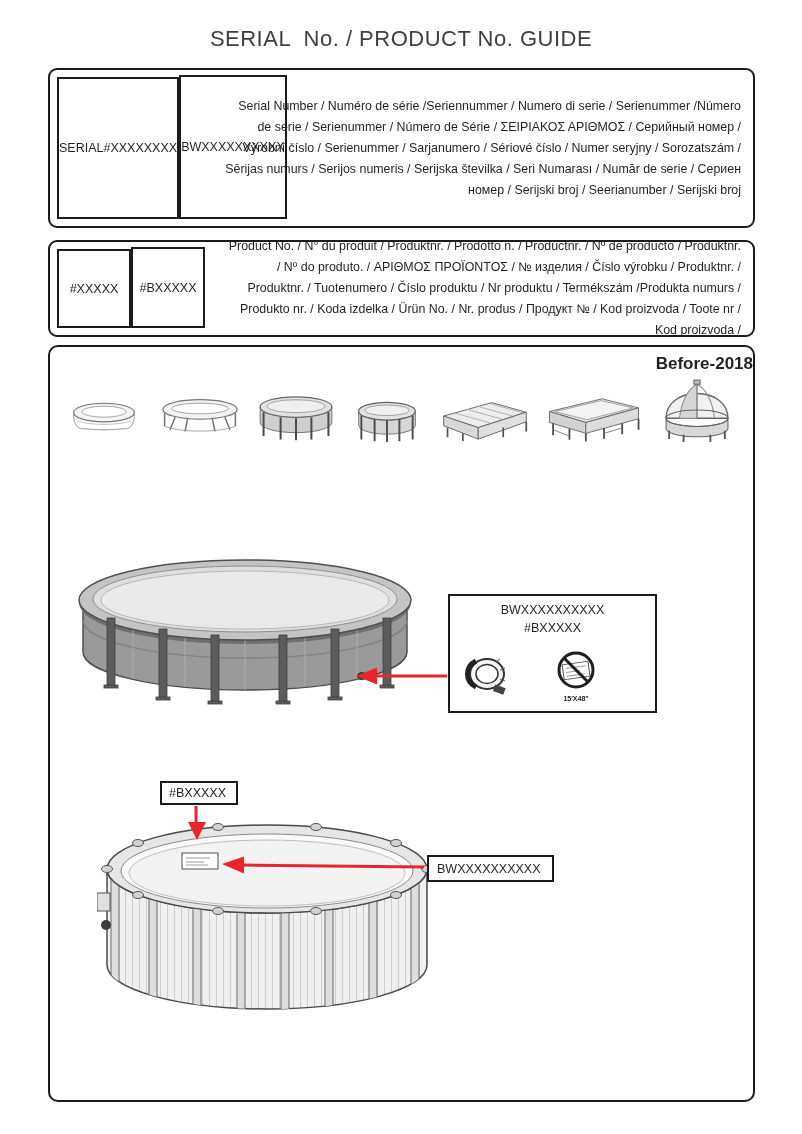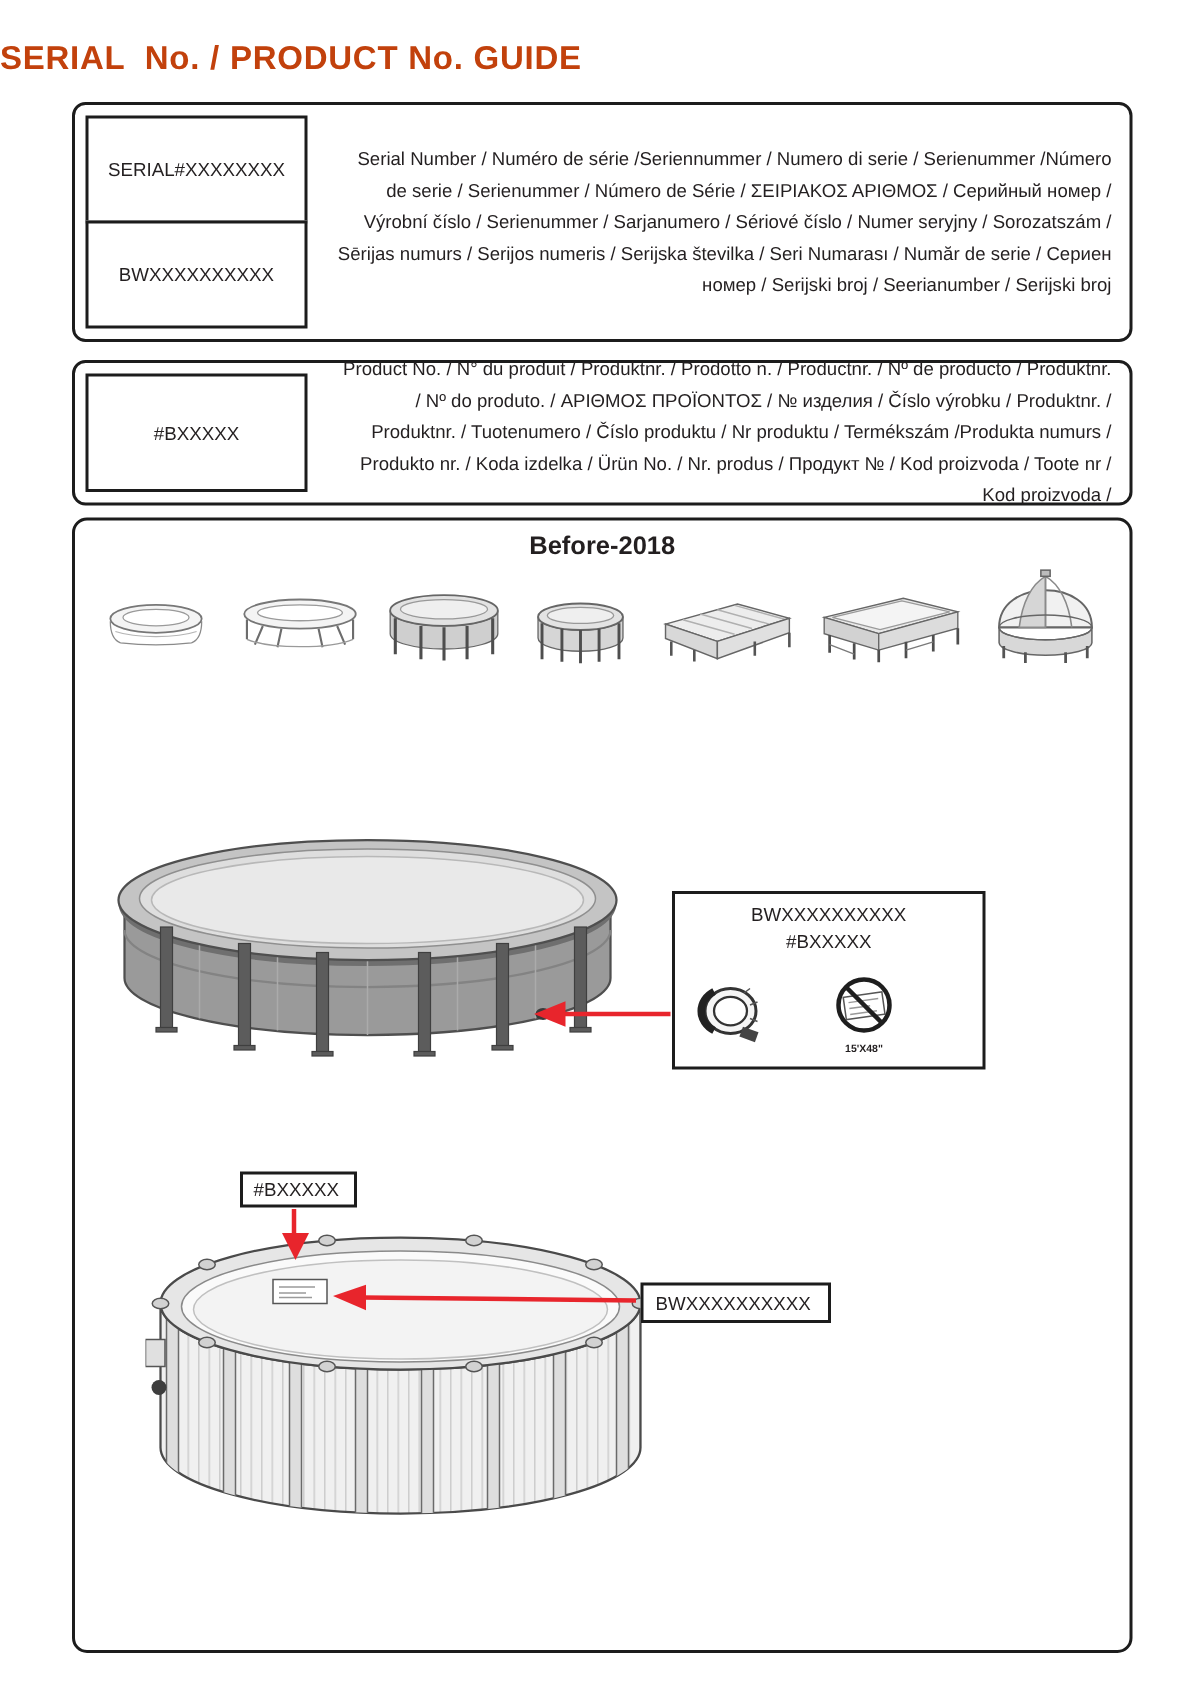--- a/index.html
+++ b/index.html
@@ -1,35 +1,35 @@
 <!DOCTYPE html>
 <html><head>
 <meta charset="utf-8">
 <style>
   * { margin:0; padding:0; box-sizing:border-box; }
   html,body { background:#ffffff; }
   body { font-family:"Liberation Sans", sans-serif; color:#231f20; }
   .page { position:relative; width:802px; height:1134px; background:#fff; overflow:hidden; }
 
-  .title { position:absolute; top:26px; left:0; width:100%; 
-           font-size:22px; font-weight:700; letter-spacing:.5px; color:#c2410c; white-space:pre; }
+  .title { position:absolute; top:26px; left:0; width:100%; text-align:center;
+           font-size:22px; font-weight:400; letter-spacing:.5px; color:#404040; white-space:pre; }
 
   .info-box { position:absolute; left:48px; width:707px; border:2px solid #1c1c1c;
               border-radius:9px; display:flex; background:#fff; }
   #serial-box { top:68px; height:160px; }
   #product-box { top:240px; height:97px; }
-  .code-col { margin:7px 0 7px 7px; width:148px; display:flex; flex-direction:column; }
+  .code-col { margin:7px 0 7px 7px; width:148px; display:flex; }
   .code-cell { border:2px solid #1c1c1c; margin-top:-2px; flex:1; display:flex;
                align-items:center; justify-content:center; font-size:12.5px; background:#fff; }
   .code-cell:first-child { margin-top:0; }
   .desc { flex:1; align-self:center; padding:0 12px 0 20px; font-size:12.4px; line-height:21px; text-align:right; }
 
   .diagram-box { position:absolute; left:48px; top:345px; width:707px; height:757px;
                  border:2px solid #1c1c1c; border-radius:10px; background:#fff; }
-  .diagram-heading { position:absolute; top:7px; left:0; width:100%; text-align:center;
+  .diagram-heading { position:absolute; top:7px; left:0; width:100%; text-align:right;
                      font-size:17px; font-weight:bold; }
   .thumb-row { position:absolute; left:14px; right:14px; top:28px; height:68px;
                display:flex; justify-content:space-between; align-items:flex-end; }
   .thumb { flex:0 0 auto; display:block; }
 
   .frame-pool { position:absolute; left:17px; top:207px; }
   .steel-pool { position:absolute; left:47px; top:470px; }
 
   .callout-box { position:absolute; left:398px; top:247px; width:209px; height:119px;
                  border:2px solid #1c1c1c; background:#fff; text-align:center; }
@@ -56,20 +56,21 @@
   <section class="info-box" id="serial-box">
     <div class="code-col">
       <div class="code-cell">SERIAL#XXXXXXXX</div>
       <div class="code-cell">BWXXXXXXXXXX</div>
     </div>
     <p class="desc">Serial Number / Numéro de série /Seriennummer / Numero di serie / Serienummer /Número de serie / Serienummer / Número de Série / ΣΕΙΡΙΑΚΟΣ ΑΡΙΘΜΟΣ / Серийный номер / Výrobní číslo / Serienummer / Sarjanumero / Sériové číslo / Numer seryjny / Sorozatszám / Sērijas numurs / Serijos numeris / Serijska številka / Seri Numarası / Număr de serie / Сериен номер / Serijski broj / Seerianumber / Serijski broj</p>
   </section>
 
   <section class="info-box" id="product-box">
     <div class="code-col">
+      <div class="code-cell">#XXXXX</div>
       <div class="code-cell">#BXXXXX</div>
     </div>
     <p class="desc">Product No. / N° du produit / Produktnr. / Prodotto n. / Productnr. / Nº de producto / Produktnr. / Nº do produto. / ΑΡΙΘΜΟΣ ΠΡΟΪΟΝΤΟΣ / № изделия / Číslo výrobku / Produktnr. / Produktnr. / Tuotenumero / Číslo produktu / Nr produktu / Termékszám /Produkta numurs / Produkto nr. / Koda izdelka / Ürün No. / Nr. produs / Продукт № / Kod proizvoda / Toote nr / Kod proizvoda /</p>
   </section>
 
   <section class="diagram-box">
     <h2 class="diagram-heading">Before-2018</h2>
 
     <div class="thumb-row">
       <svg class="thumb" width="80" height="44" viewBox="0 0 84 52">

